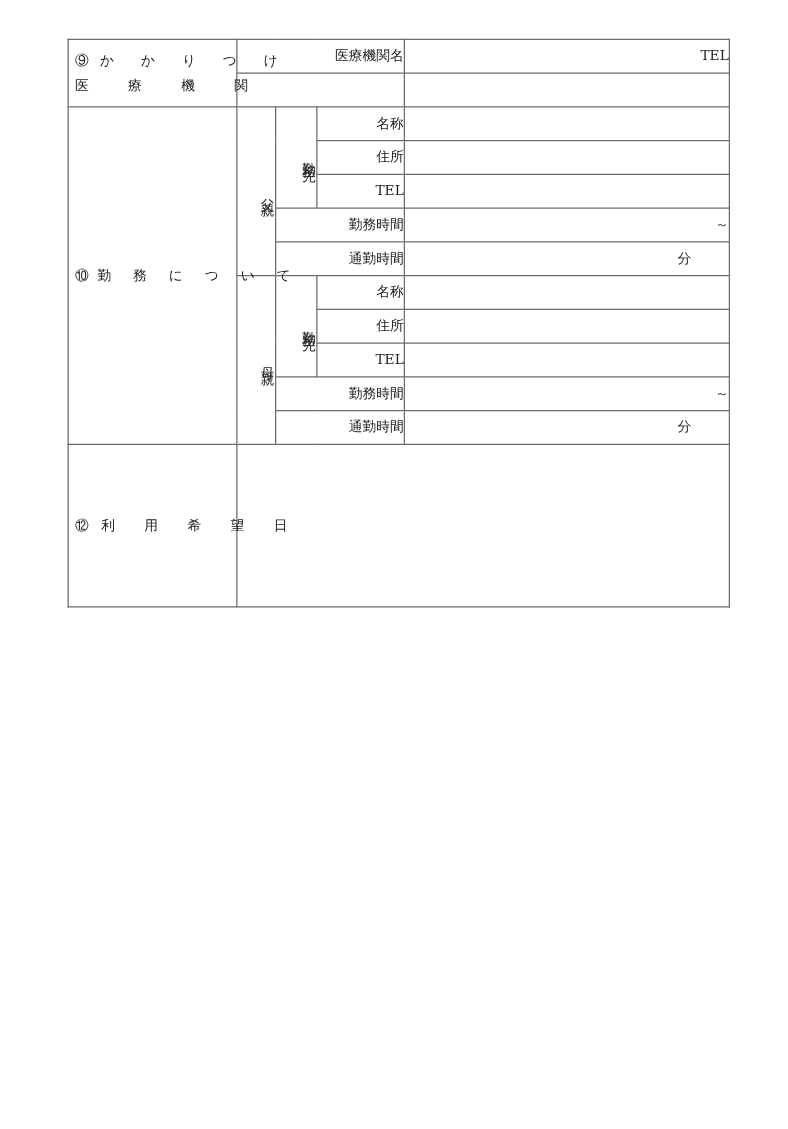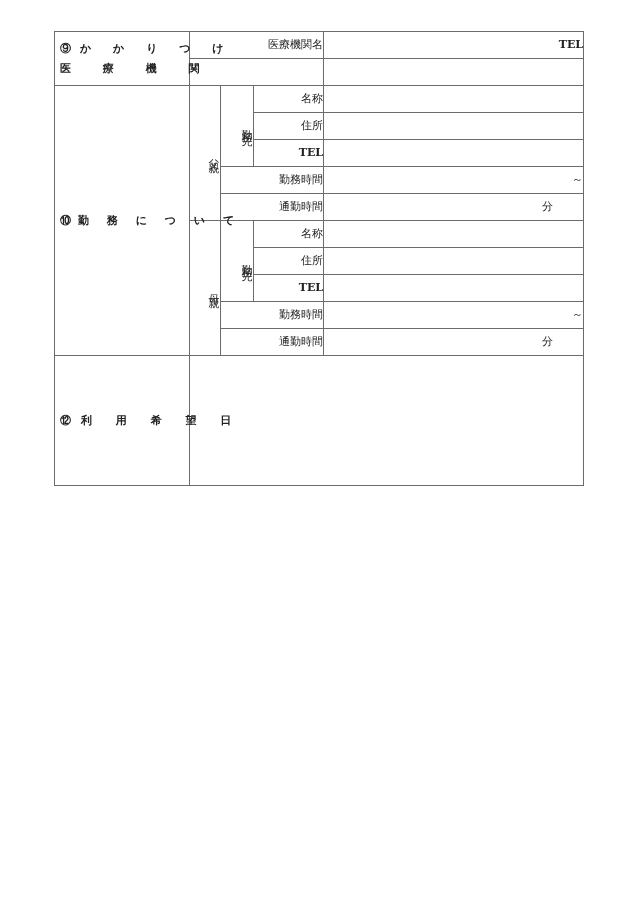--- a/index.html
+++ b/index.html
@@ -36,35 +36,34 @@
     .col-b { width: 31px; }
     .col-c { width: 33px; }
     .col-d { width: 70px; }
     .col-e { width: 260px; }
     .section-label {
       text-align: center;
       padding-left: 5px !important;
       letter-spacing: 9px;
       white-space: nowrap;
       font-size: 11px;
-      font-weight: bold;
     }
     .section-label.two-line {
       line-height: 20px;
       padding-top: 0px;
     }
     .vert {
       writing-mode: vertical-rl;
       text-orientation: upright;
       margin: 0 auto;
       letter-spacing: 3px;
       font-size: 11px;
       display: inline-block;
     }
-    .bold { font-weight: bold; }
+    .bold { font-weight: normal; }
     .right-unit {
       text-align: right !important;
       padding-right: 30px !important;
     }
     .tilde { font-size: 12px; }
     .tall { height: 130px; }
   </style>
 </head>
 <body>
 

